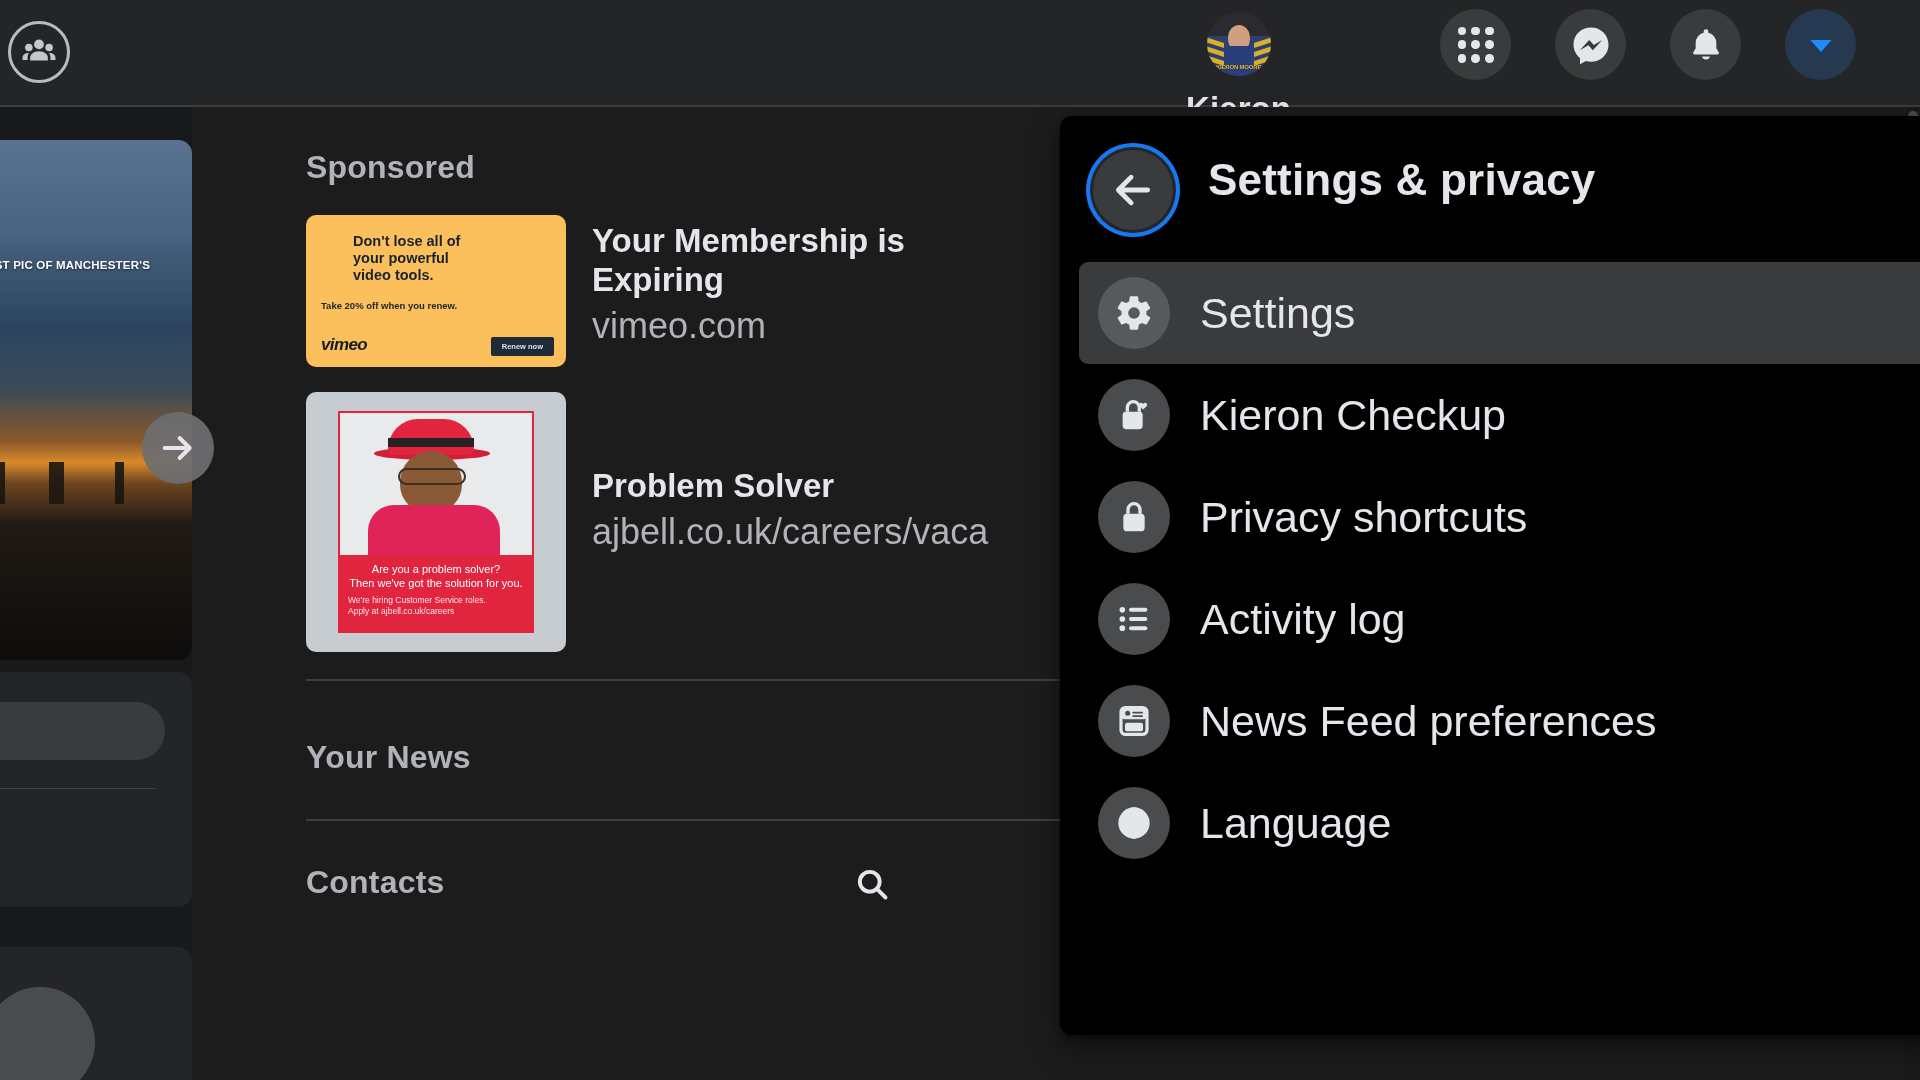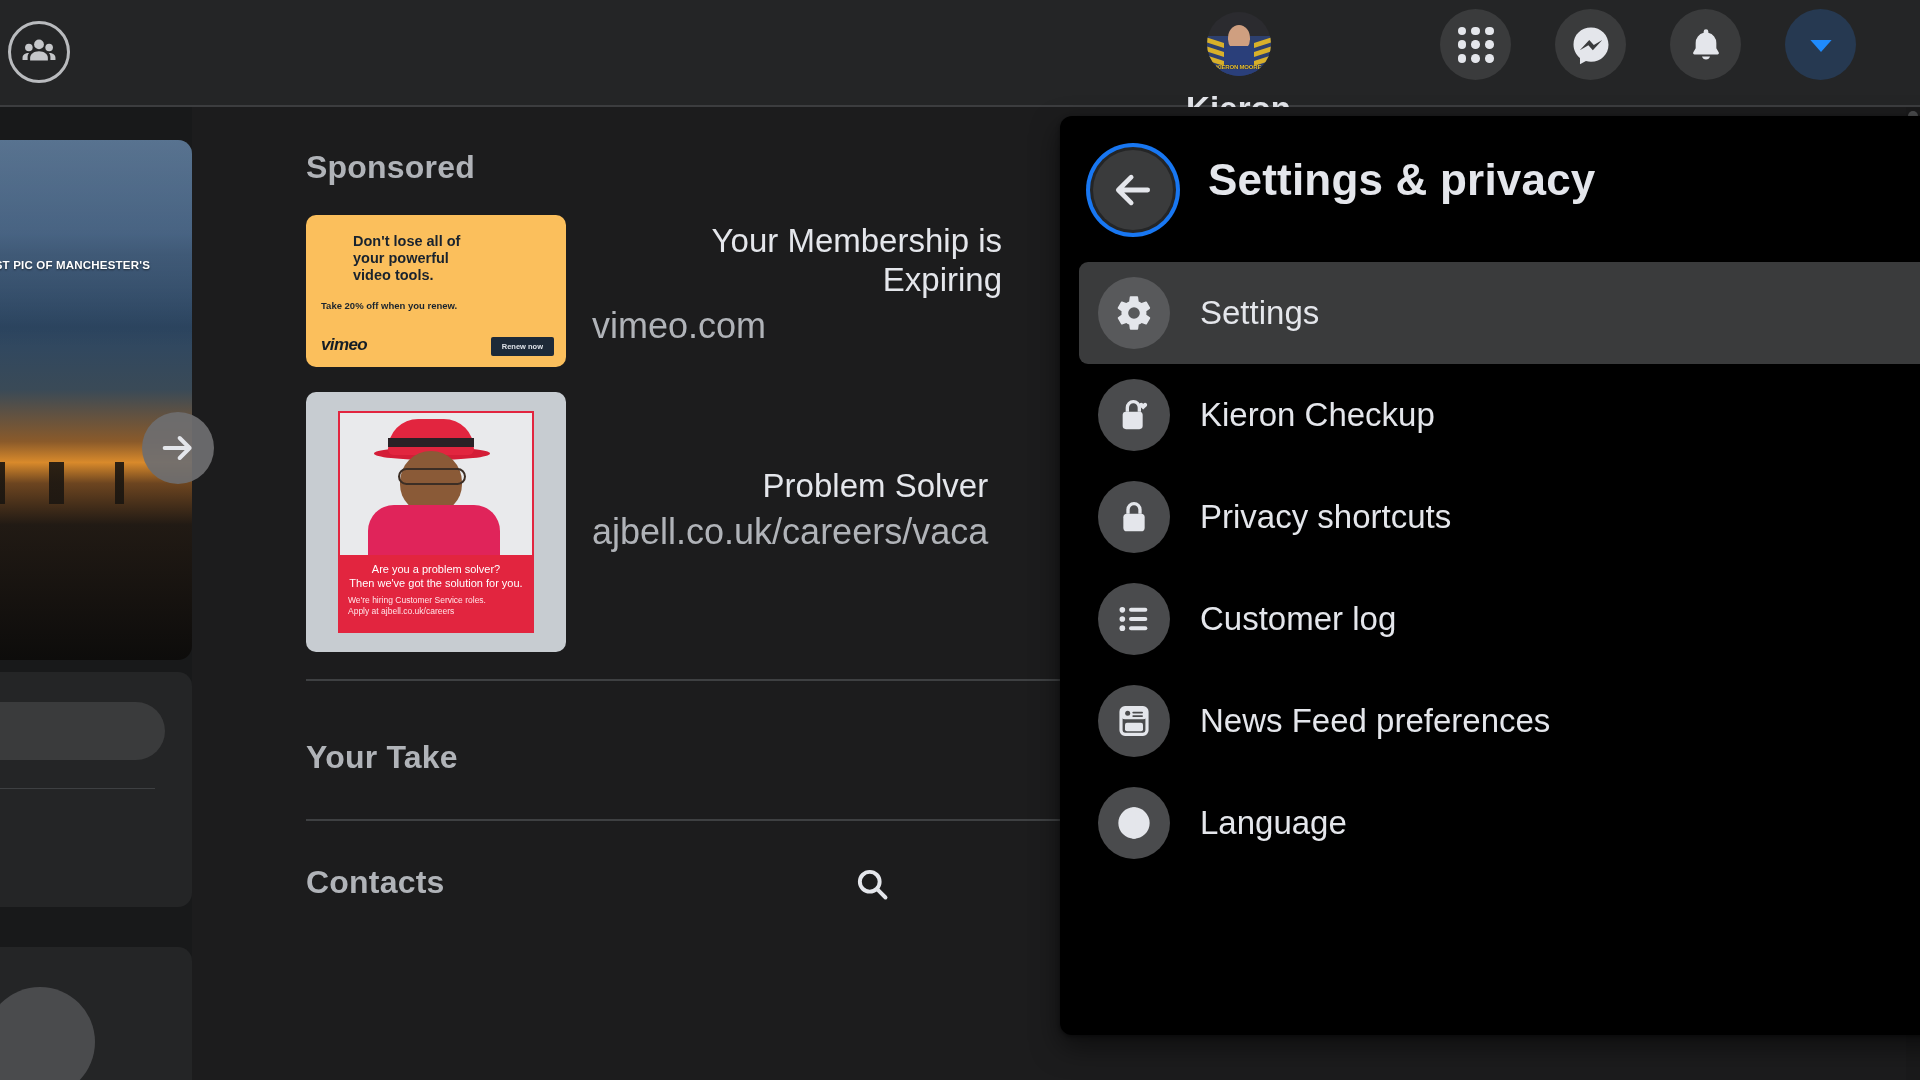--- a/index.html
+++ b/index.html
@@ -224,22 +224,21 @@
   .aj-banner {
     position: absolute; left: 0; right: 0; bottom: 0; height: 76px;
     background: #e2253f; padding: 7px 8px 0 8px;
   }
   .aj-banner .b1 { font-size: 11px; font-weight: normal; color: #fff; line-height: 14px; text-align: center; }
   .aj-banner .b2 { font-size: 8.5px; color: #ffe3e8; line-height: 11px; margin-top: 5px; }
 
   .ad-text { padding-top: 6px; }
   .ad-title {
     font-size: 33px; color: #e4e6eb; line-height: 39px; max-width: 410px;
-    font-weight: normal;
-    text-align: right;
+    font-weight: bold;
   }
   #ad-ajbell .ad-title { padding-top: 68px; }
   .ad-url { font-size: 36px; color: #b0b3b8; margin-top: 6px; white-space: nowrap; }
 
   
   .dropdown {
     position: absolute; left: 1060px; top: 116px; width: 903px; height: 919px;
     background: #000000; border-radius: 12px;
     box-shadow: 0 12px 28px rgba(0,0,0,.5), 0 2px 4px rgba(0,0,0,.4);
     overflow: hidden;
@@ -263,21 +262,21 @@
     height: 102px; margin: 0 19px; padding-left: 19px; border-radius: 9px;
     cursor: pointer;
   }
   .dd-item.active { background: #3a3b3c; }
   .dd-icon {
     width: 72px; height: 72px; border-radius: 50%; background: #4a4b4d;
     display: flex; align-items: center; justify-content: center; flex: none;
   }
   .dd-item.active .dd-icon { background: #58595b; }
   .dd-icon svg { width: 40px; height: 40px; fill: #e4e6eb; }
-  .dd-label { font-size: 33px; color: #e4e6eb; white-space: nowrap; }
+  .dd-label { font-size: 43px; color: #e4e6eb; white-space: nowrap; }
   .page-scrollbar {
     position: absolute; right: 0; top: 107px; width: 14px; height: 973px;
     background: #1a1a1b;
   }
   .page-scrollbar .thumb {
     position: absolute; left: 2px; top: 4px; width: 10px; height: 360px;
     background: #4a4b4d; border-radius: 5px;
   }
 </style>
 </head>
@@ -411,21 +410,21 @@
           </div>
         </div>
       </div>
       <div class="ad-text">
         <div class="ad-title">Problem Solver</div>
         <div class="ad-url">ajbell.co.uk/careers/vaca</div>
       </div>
     </div>
 
     <div class="divider" id="div1"></div>
-    <div class="section-title" id="pages-title">Your Take</div>
+    <div class="section-title" id="pages-title">Your News</div>
 
     <div class="divider" id="div2"></div>
     <div class="section-title" id="contacts-title">Contacts</div>
 
     <div class="search-icon-wrap">
       <svg viewBox="0 0 24 24">
           <circle cx="10.5" cy="10.5" r="6.6"></circle>
           <path d="M15.6 15.6L21 21" stroke-linecap="round"></path>
         </svg>
     </div>
@@ -482,21 +481,21 @@
         <span class="dd-icon">
           <svg viewBox="0 0 24 24">
             <circle cx="5" cy="6.5" r="1.7"></circle>
               <rect x="9" y="5.3" width="11" height="2.4" rx="1.2"></rect>
             <circle cx="5" cy="12" r="1.7"></circle>
               <rect x="9" y="10.8" width="11" height="2.4" rx="1.2"></rect>
             <circle cx="5" cy="17.5" r="1.7"></circle>
               <rect x="9" y="16.3" width="11" height="2.4" rx="1.2"></rect>
           </svg>
         </span>
-        <span class="dd-label">Customer log</span>
+        <span class="dd-label">Activity log</span>
       </div>
 
       <div class="dd-item">
         <span class="dd-icon">
           <svg viewBox="0 0 24 24">
             <rect x="4.2" y="4" width="15.6" height="16" rx="2.4" fill="none" stroke="#e4e6eb" stroke-width="1.9"></rect>
             <rect x="4.2" y="4" width="15.6" height="7" rx="2.4"></rect>
             <circle cx="8.2" cy="7.4" r="1.5" fill="#4a4b4d"></circle>
             <rect x="11" y="6.4" width="6.4" height="1.1" rx=".55" fill="#4a4b4d"></rect>
             <rect x="11" y="8.5" width="6.4" height="1.1" rx=".55" fill="#4a4b4d"></rect>

